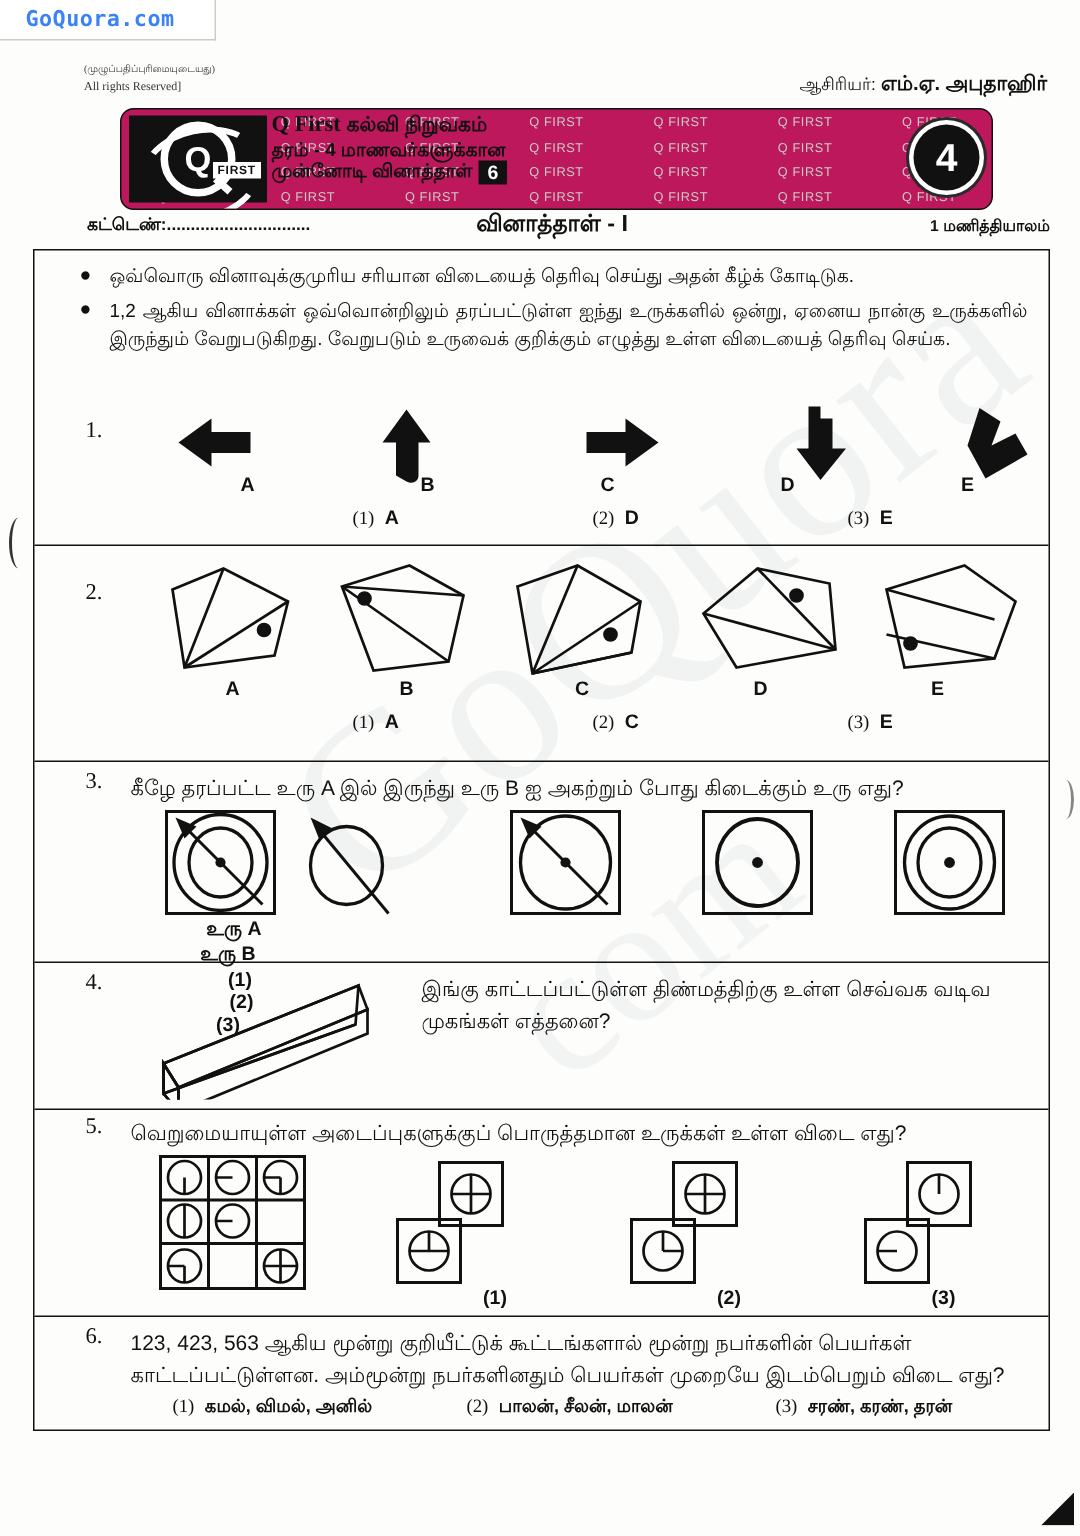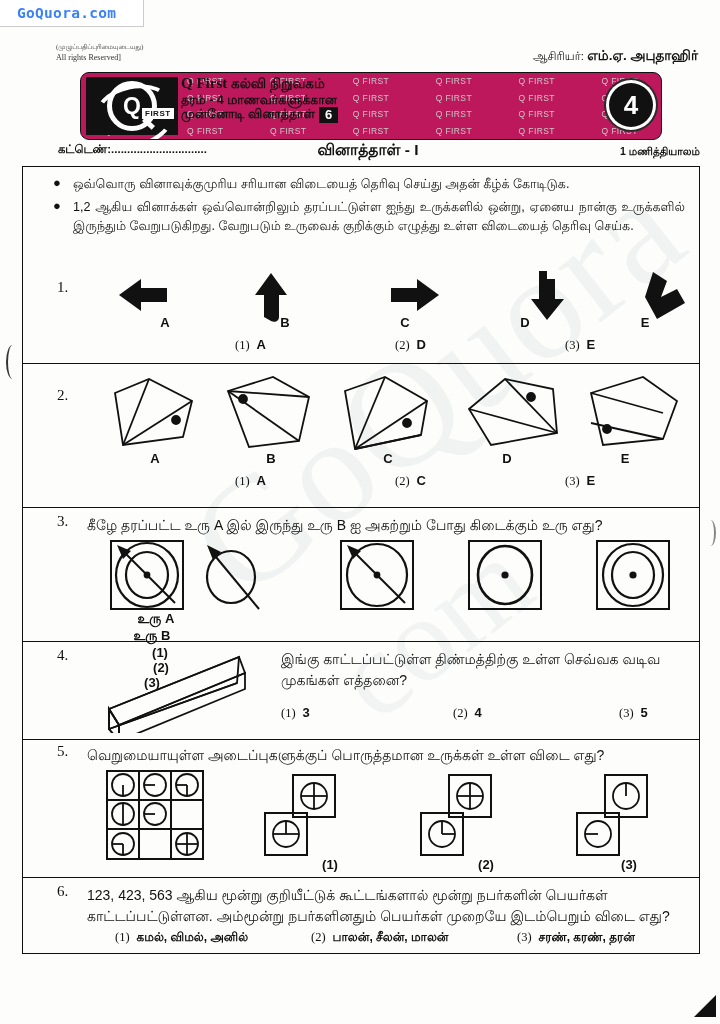--- a/index.html
+++ b/index.html
@@ -417,31 +417,20 @@
           <polygon points="22,56 32,72 32,88 22,76"></polygon>
           <line x1="22" y1="76" x2="150" y2="30" stroke="#111"></line>
           <polygon points="22,56 22,76 150,30 152,4" fill="none"></polygon>
           <path d="M22 56 L22 76 L32 88 L32 72 Z"></path>
           <path d="M32 72 L32 88 L158 36 L158 20 Z"></path>
         </g>
       </svg>
 
       <div class="qtext tam" style="left:246px;right:20px;top:4px;">இங்கு காட்டப்பட்டுள்ள திண்மத்திற்கு உள்ள செவ்வக வடிவ முகங்கள் எத்தனை?</div>
 
-      <div class="opts" style="left:246px;top:60px;width:420px;">
-        <div class="opt" style="width:172px;">
-          <span class="on">(1)</span><span class="ov">3</span>
-        </div>
-        <div class="opt" style="width:166px;">
-          <span class="on">(2)</span><span class="ov">4</span>
-        </div>
-        <div class="opt">
-          <span class="on">(3)</span><span class="ov">5</span>
-        </div>
-      </div>
     </div>
 
     <div class="divider" style="top:572px;"></div>
 
     <div class="q" style="top:576px;height:128px;">
       <div class="qnum" style="top:0px;">5.</div>
       <div class="qtext tam" style="top:2px;">வெறுமையாயுள்ள அடைப்புகளுக்குப் பொருத்தமான உருக்கள் உள்ள விடை எது?</div>
 
       <svg width="640" height="92" style="position:absolute;left:62px;top:26px;">
 

